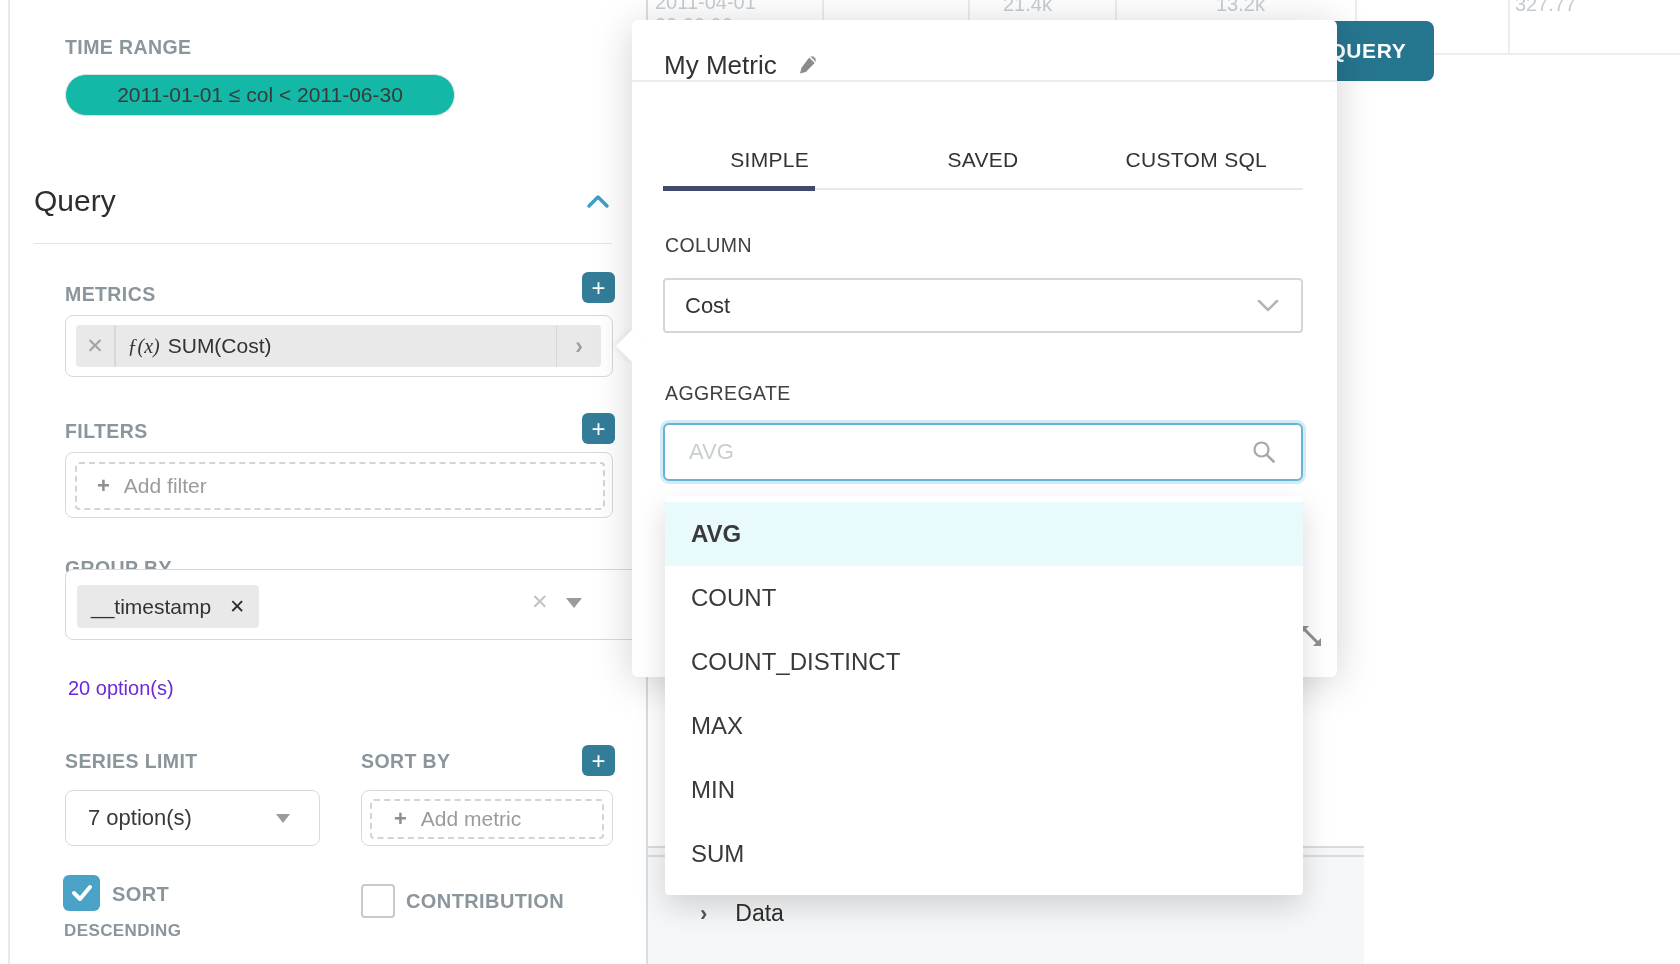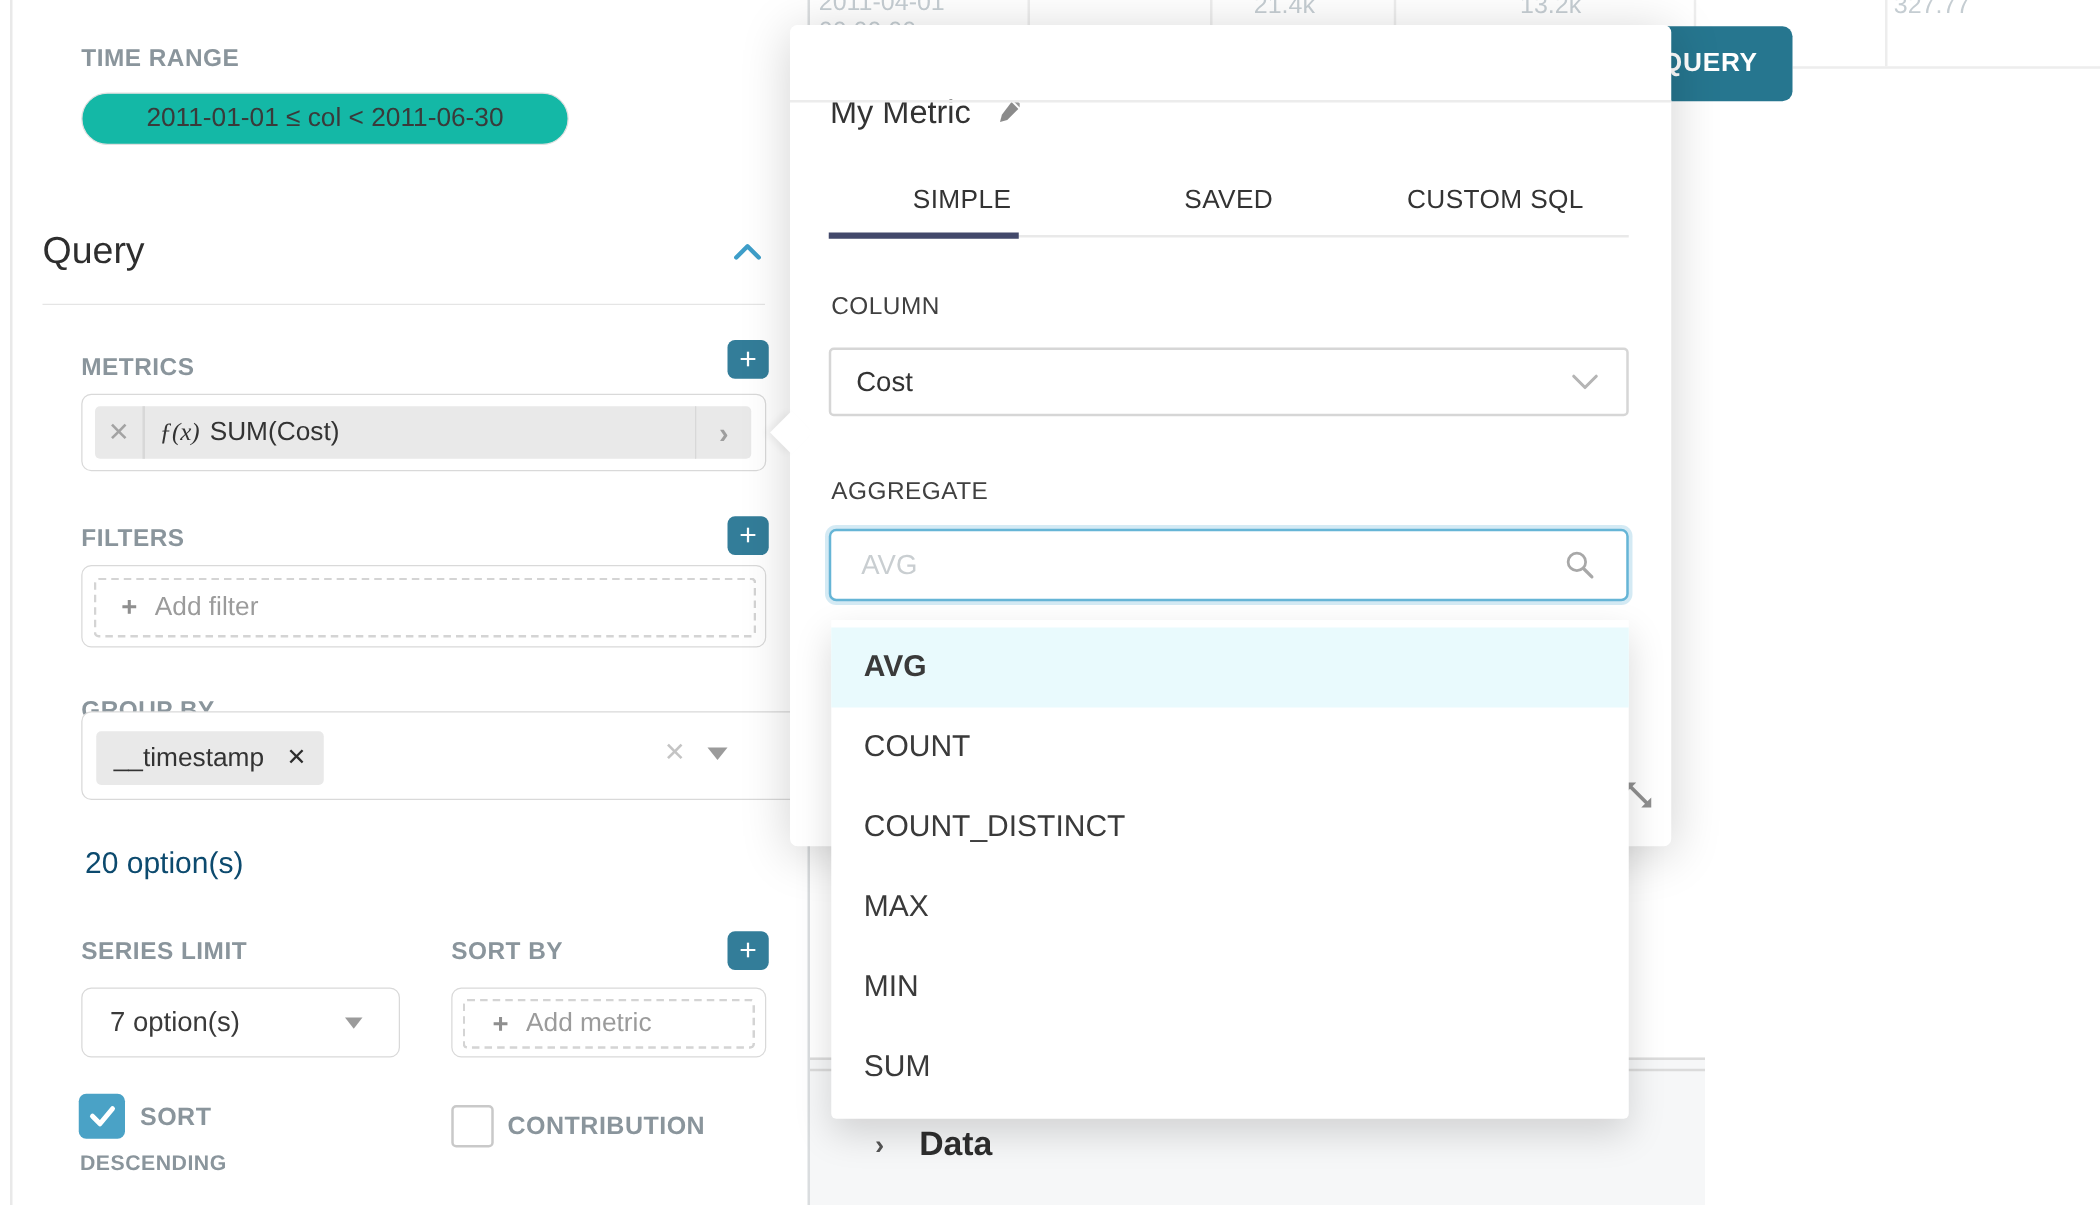--- a/index.html
+++ b/index.html
@@ -40,51 +40,51 @@
   .dashed-box .plus { color:#8f8f8f; font-weight:bold; margin-right:14px; font-size:22px; }
   .tag {
     background:#e9e9e9; border-radius:4px; font-size:21px; color:#333;
     display:flex; align-items:center; padding:0 14px;
   }
   .tag .tag-x { margin-left:18px; font-weight:bold; font-size:19px; color:#2d2d2d; }
   .caret-down {
     width:0; height:0; border-left:8px solid transparent; border-right:8px solid transparent;
     border-top:10px solid #9b9b9b;
   }
-  .hint { color:#0c4a6e; font-size:24px; }
+  .hint { color:#6d28d9; font-size:20px; }
   .checkbox-on {
     width:37px; height:36px; border-radius:6px; background:#4aa2c6;
     display:flex; align-items:center; justify-content:center; cursor:pointer;
   }
   .checkbox-off {
     width:34px; height:34px; border-radius:4px; background:#fff; border:2.5px solid #c9c9c9; cursor:pointer;
   }
   
   .grid-v { width:1.5px; background:#ededed; }
   .grid-h { height:1.5px; background:#ededed; }
   .cell-txt { color:#c5cdd2; font-size:20px; line-height:23px; }
   .run-query {
     left:1248px; top:21px; width:186px; height:60px; border-radius:8px; background:#26768f;
     color:#fff; font-size:21px; font-weight:bold; letter-spacing:.6px;
     display:flex; align-items:center; justify-content:center; z-index:2; cursor:pointer;
   }
   .data-band { left:648px; top:846px; width:716px; height:118px; background:#f6f7f8; z-index:1; }
   .band-line { left:648px; width:716px; height:2px; background:#dbdbdb; z-index:1; }
   .data-chev { color:#555; font-size:22px; font-weight:bold; }
-  .data-title { font-size:27px; font-weight:bold; color:#2e2e2e; }
+  .data-title { font-size:23px; font-weight:normal; color:#2e2e2e; }
   
   .popover {
     left:632px; top:20px; width:705px; height:657px; background:#fff; border-radius:6px;
     box-shadow:0 6px 40px rgba(0,0,0,.18); z-index:10;
   }
   .popover-arrow {
     position:absolute; left:-11px; top:314px; width:24px; height:24px; background:#fff;
     transform:rotate(45deg); box-shadow:-3px 3px 6px rgba(0,0,0,.05);
   }
-  .pop-title { position:absolute; left:32px; top:30px; font-size:26px; color:#333;margin-top:24px; }
+  .pop-title { position:absolute; left:32px; top:30px; font-size:26px; color:#333; }
   .pop-hr { position:absolute; left:0; top:60px; width:705px; height:1.5px; background:#ececec; }
   .tabs { position:absolute; left:31px; top:108px; width:640px; height:58px; display:flex; }
   .tab { flex:1; text-align:center; font-size:21px; color:#333; letter-spacing:.3px; padding-top:20px; cursor:pointer; }
   .tab-track { position:absolute; left:31px; top:168px; width:640px; height:2px; background:#e9e9e9; }
   .tab-ink { position:absolute; left:31px; top:166px; width:152px; height:5px; background:#43496b; }
   .pop-label { position:absolute; font-size:19.5px; color:#404040; letter-spacing:.4px; }
   .select-box {
     position:absolute; left:31px; width:640px; height:55px; background:#fff;
     border:2px solid #d6d6d6; border-radius:4px; font-size:22px; color:#333;
     display:flex; align-items:center; padding:0 20px; cursor:pointer;

